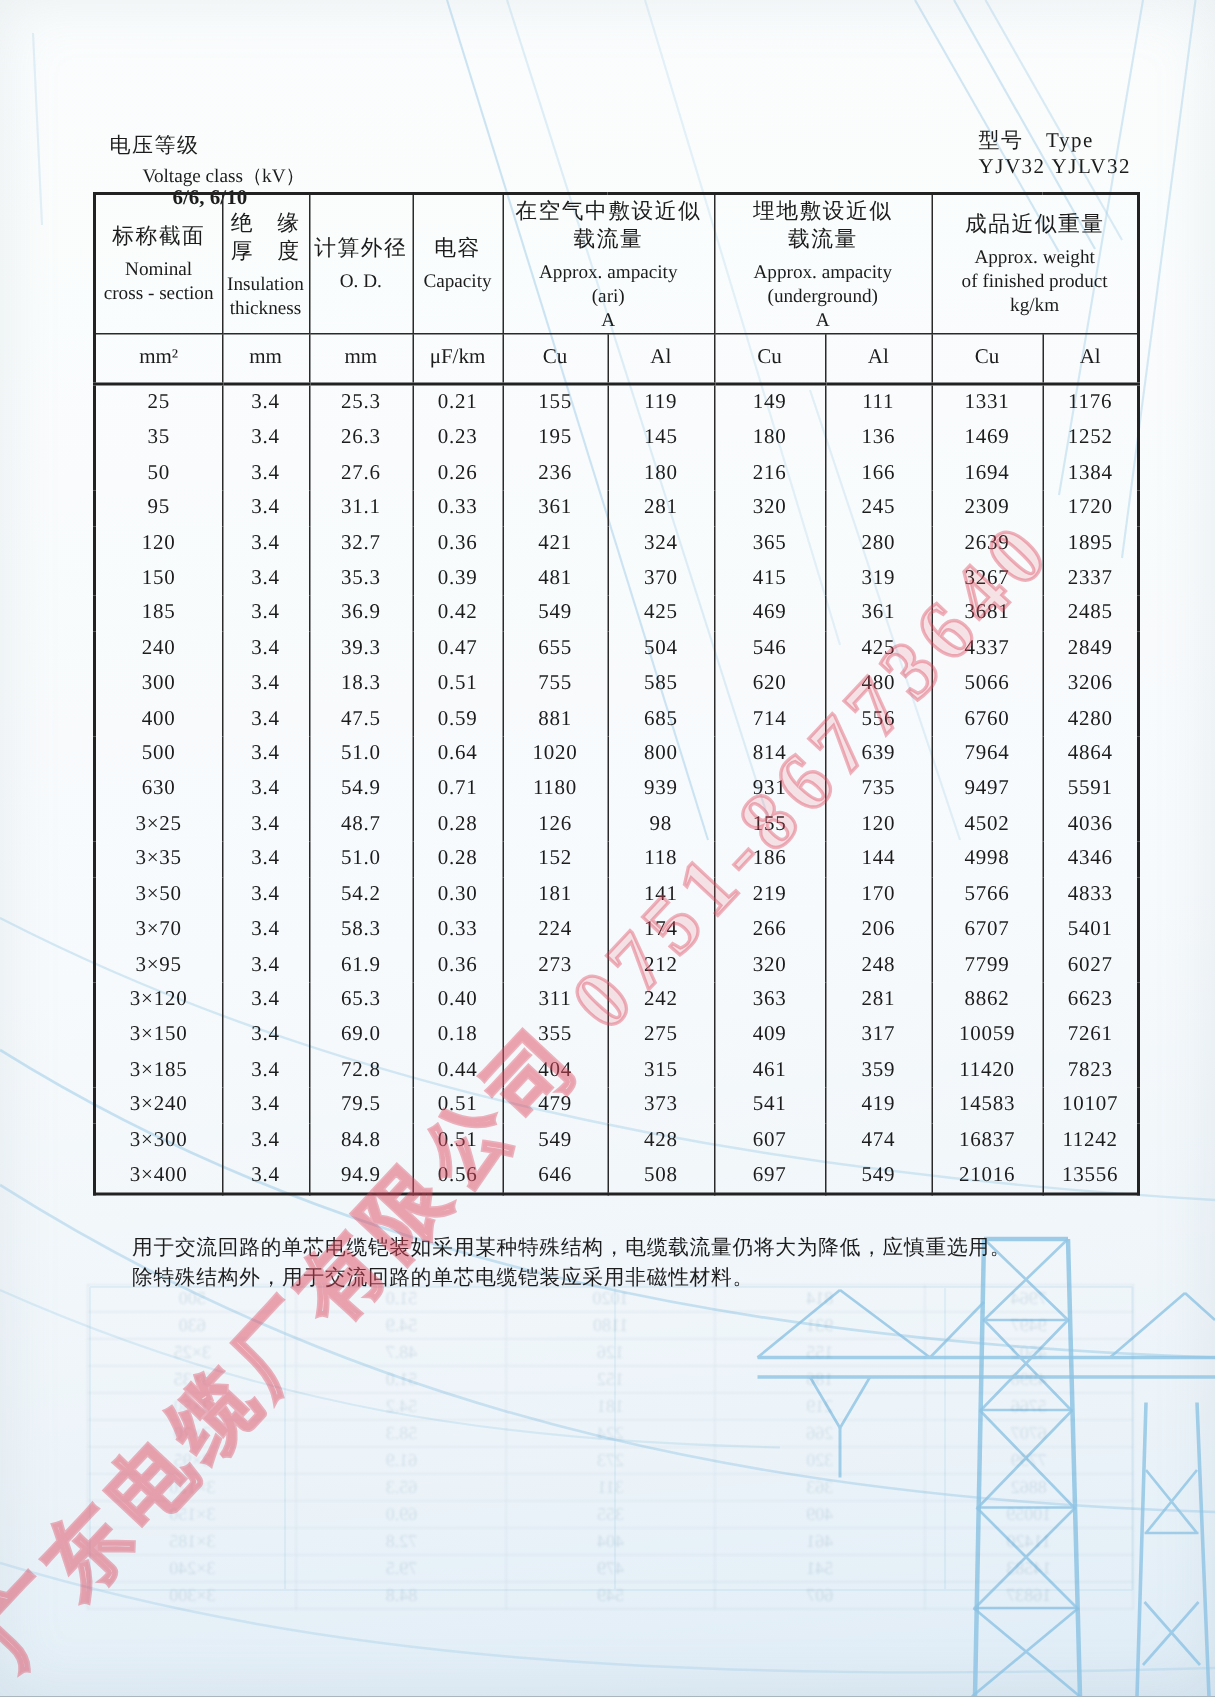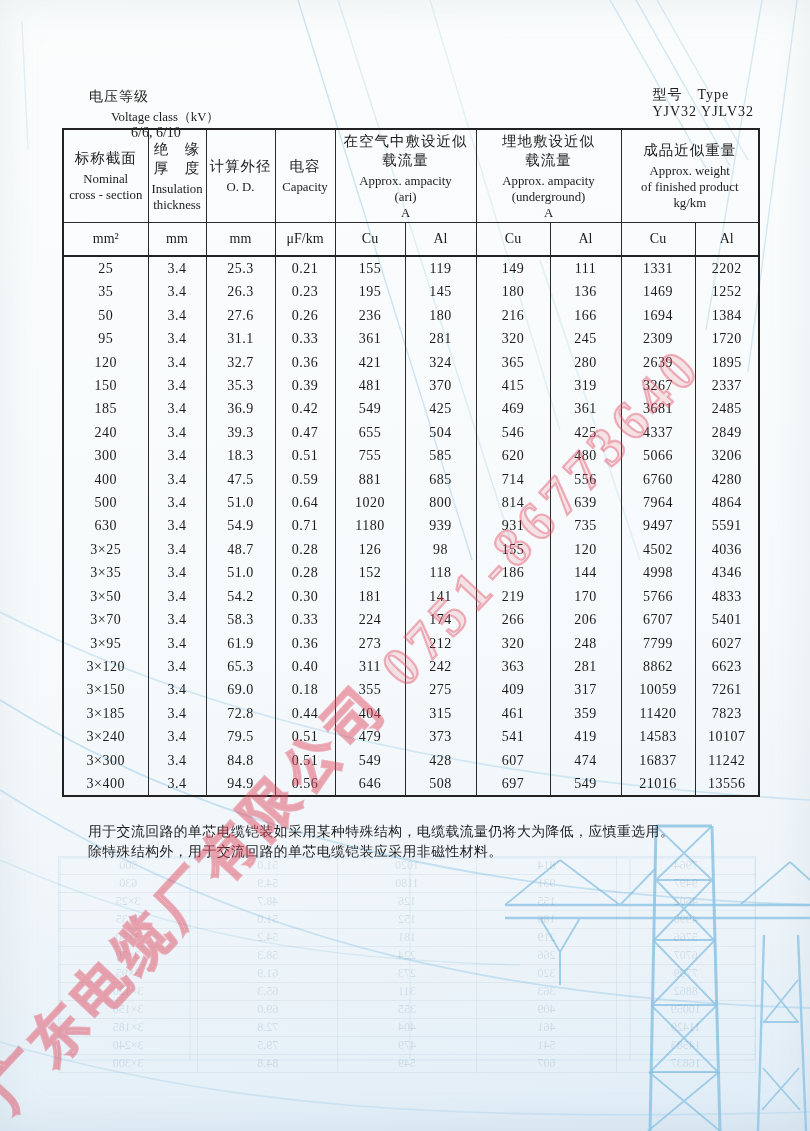--- a/index.html
+++ b/index.html
@@ -4,22 +4,22 @@
 <style>
   html,body{margin:0;padding:0;background:#9aa4aa;}
   .page{
     position:relative;width:810px;height:1131px;margin:0 auto;overflow:hidden;
     background:linear-gradient(175deg,#fbfdfd 0%,#f7fafc 55%,#edf4f9 82%,#e2eef7 96%,#dceaf5 100%);
     font-family:"Liberation Serif","DejaVu Serif",serif;color:#1c1c1c;
     box-shadow:inset 0 0 40px rgba(150,170,185,.18);
   }
   .bg{position:absolute;inset:0;z-index:1;}
   
-  .hdr-left{position:absolute;left:73px;top:88px;z-index:4;font-size:14px;letter-spacing:1px;margin-left:16px;}
-  .hdr-left .l2{margin-left:42px;letter-spacing:0;}
+  .hdr-left{position:absolute;left:73px;top:88px;z-index:4;font-size:14px;letter-spacing:1px;}
+  .hdr-left .l2{margin-left:42px;letter-spacing:0;font-weight:bold;}
   .hdr-left .en{margin-left:22px;letter-spacing:0;}
   .hdr-right{position:absolute;right:56px;top:86px;z-index:4;text-align:left;font-size:14px;line-height:17px;letter-spacing:1px;}
   
   table.spec{
     position:absolute;left:62px;top:128px;z-index:4;border-collapse:collapse;table-layout:fixed;
     width:696px;background:transparent;font-size:14px;
   }
   table.spec col.c1{width:85px}table.spec col.c2{width:58px}table.spec col.c3{width:69px}
   table.spec col.c4{width:60px}table.spec col.c5{width:70px}table.spec col.c6{width:71px}
   table.spec col.c7{width:74px}table.spec col.c8{width:71px}table.spec col.c9{width:74px}
@@ -281,21 +281,21 @@
         <tr>
           <td>25</td>
           <td>3.4</td>
           <td>25.3</td>
           <td>0.21</td>
           <td>155</td>
           <td>119</td>
           <td>149</td>
           <td>111</td>
           <td>1331</td>
-          <td>2202</td>
+          <td>1176</td>
         </tr>
         <tr>
           <td>35</td>
           <td>3.4</td>
           <td>26.3</td>
           <td>0.23</td>
           <td>195</td>
           <td>145</td>
           <td>180</td>
           <td>136</td>

